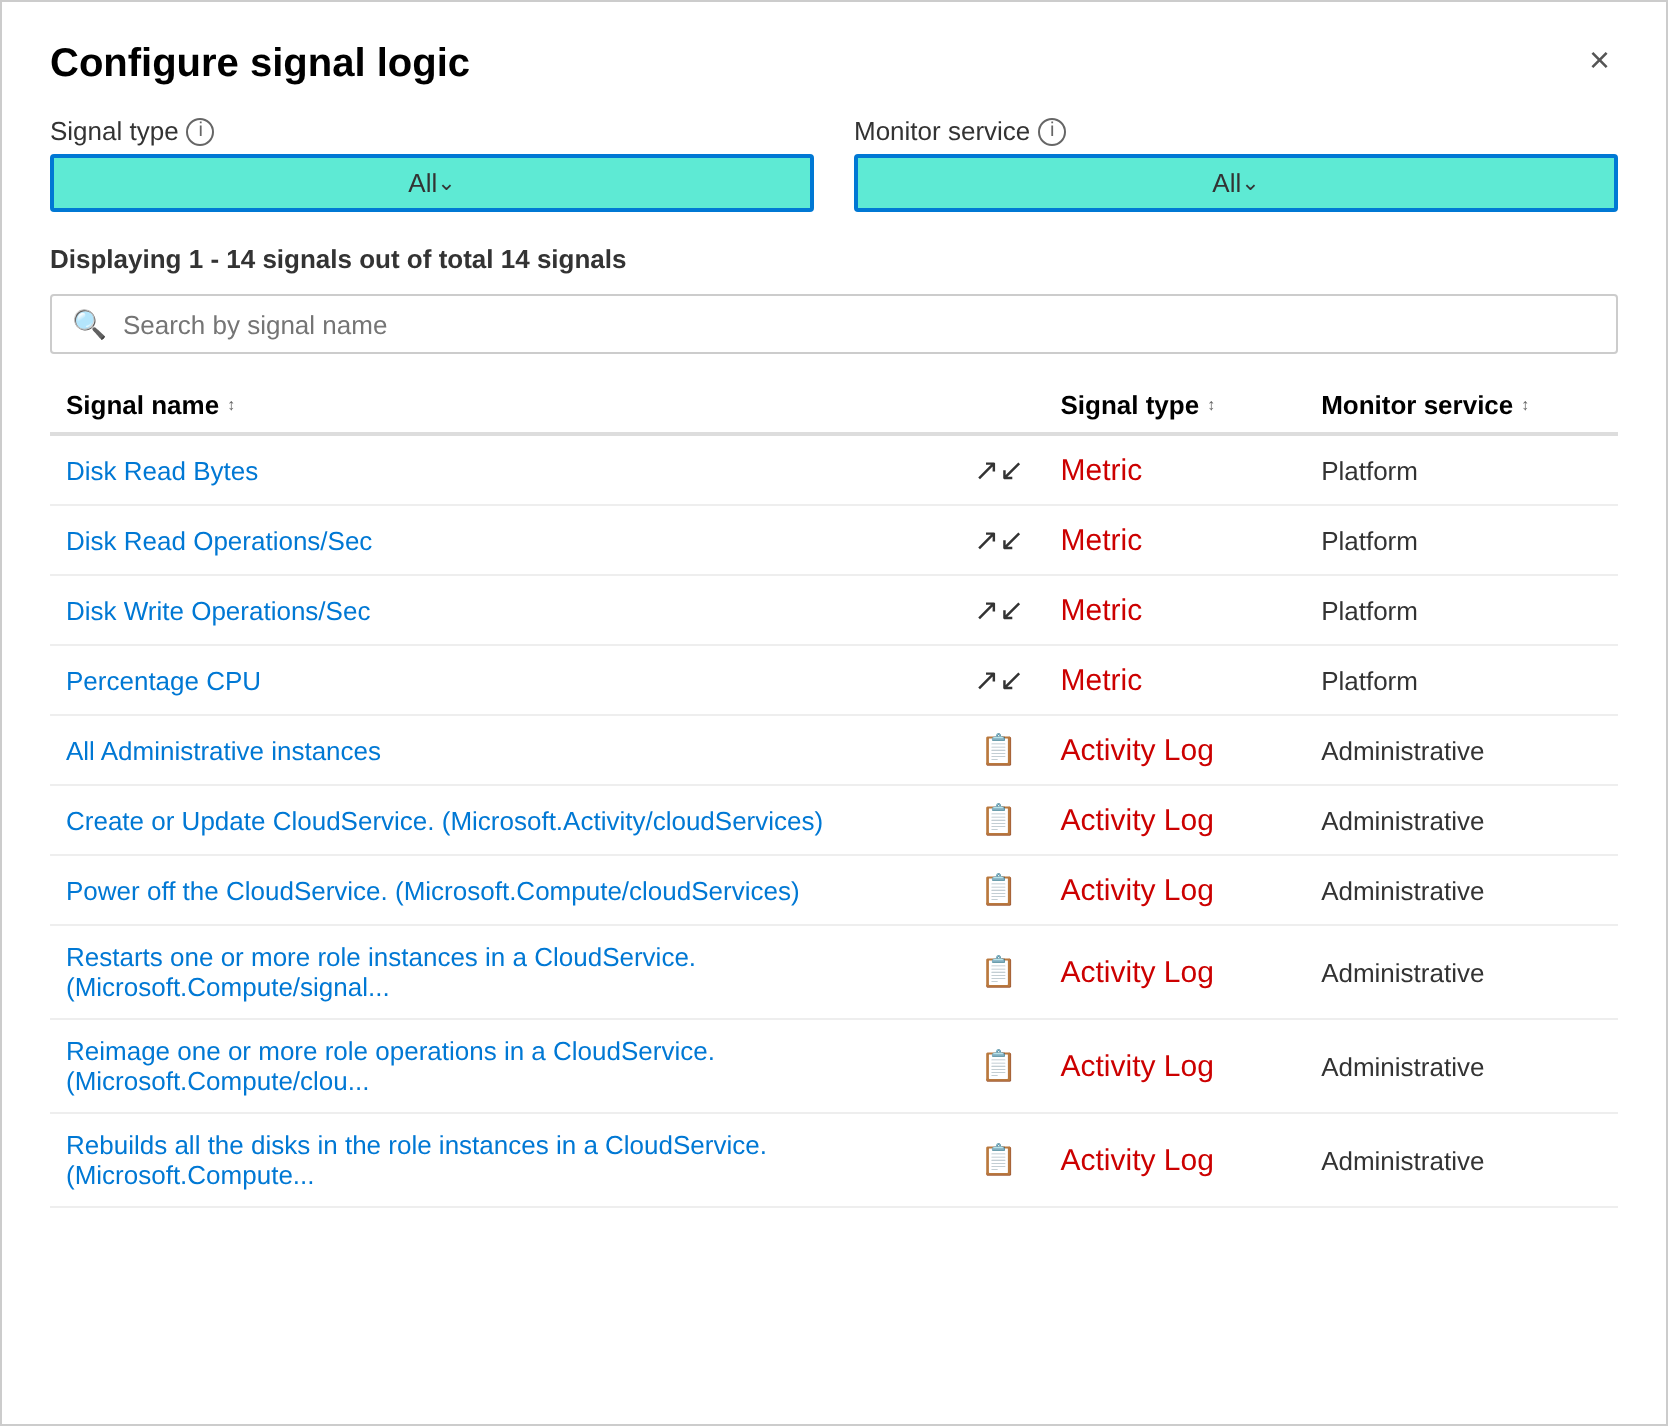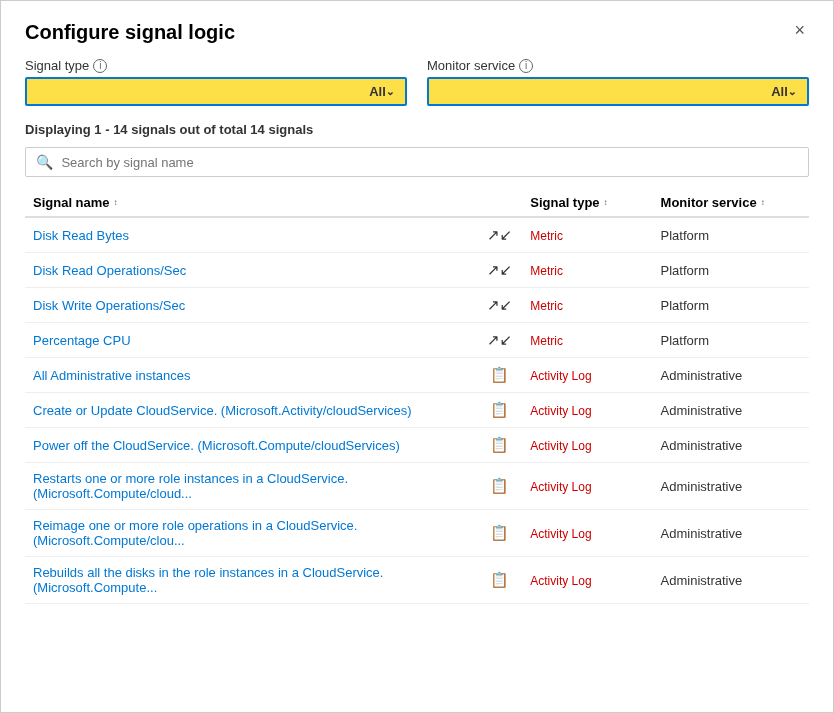--- a/index.html
+++ b/index.html
@@ -76,25 +76,24 @@
       color: #666;
       cursor: default;
     }
     .dropdown {
       border: 2px solid #0078d4;
       border-radius: 2px;
       padding: 5px 10px;
       font-size: 13px;
       display: flex;
       align-items: center;
-      justify-content: flex-end;
+      justify-content: center;
       cursor: pointer;
-      background: #fde047;
+      background: #5eead4;
       width: 100%;
-      font-weight: bold;
     }
     .dropdown-arrow {
       font-size: 11px;
       color: #333;
     }
     .count-text {
       font-size: 13px;
       font-weight: 600;
       color: #333;
       margin-bottom: 10px;
@@ -138,21 +137,21 @@
       font-size: 13px;
       vertical-align: middle;
     }
     .signal-name-link {
       color: #0078d4;
       text-decoration: none;
       cursor: pointer;
     }
     .signal-type-text {
       color: #c00;
-      font-size: 12px;
+      font-size: 15px;
     }
     .monitor-service-text {
       color: #333;
       font-size: 13px;
     }
     .sort-arrows {
       display: inline-flex;
       flex-direction: column;
       font-size: 8px;
       line-height: 1;
@@ -270,21 +269,21 @@
           <td class="col-type"><span class="signal-type-text">Activity Log</span></td>
           <td class="col-monitor"><span class="monitor-service-text">Administrative</span></td>
         </tr>
         <tr>
           <td class="col-signal"><a class="signal-name-link">Power off the CloudService. (Microsoft.Compute/cloudServices)</a></td>
           <td class="col-icon"><span style="font-size:15px; color:#333;">📋</span></td>
           <td class="col-type"><span class="signal-type-text">Activity Log</span></td>
           <td class="col-monitor"><span class="monitor-service-text">Administrative</span></td>
         </tr>
         <tr>
-          <td class="col-signal"><a class="signal-name-link">Restarts one or more role instances in a CloudService. (Microsoft.Compute/cloud...</a></td>
+          <td class="col-signal"><a class="signal-name-link">Restarts one or more role instances in a CloudService. (Microsoft.Compute/signal...</a></td>
           <td class="col-icon"><span style="font-size:15px; color:#333;">📋</span></td>
           <td class="col-type"><span class="signal-type-text">Activity Log</span></td>
           <td class="col-monitor"><span class="monitor-service-text">Administrative</span></td>
         </tr>
         <tr>
           <td class="col-signal"><a class="signal-name-link">Reimage one or more role operations in a CloudService. (Microsoft.Compute/clou...</a></td>
           <td class="col-icon"><span style="font-size:15px; color:#333;">📋</span></td>
           <td class="col-type"><span class="signal-type-text">Activity Log</span></td>
           <td class="col-monitor"><span class="monitor-service-text">Administrative</span></td>
         </tr>

